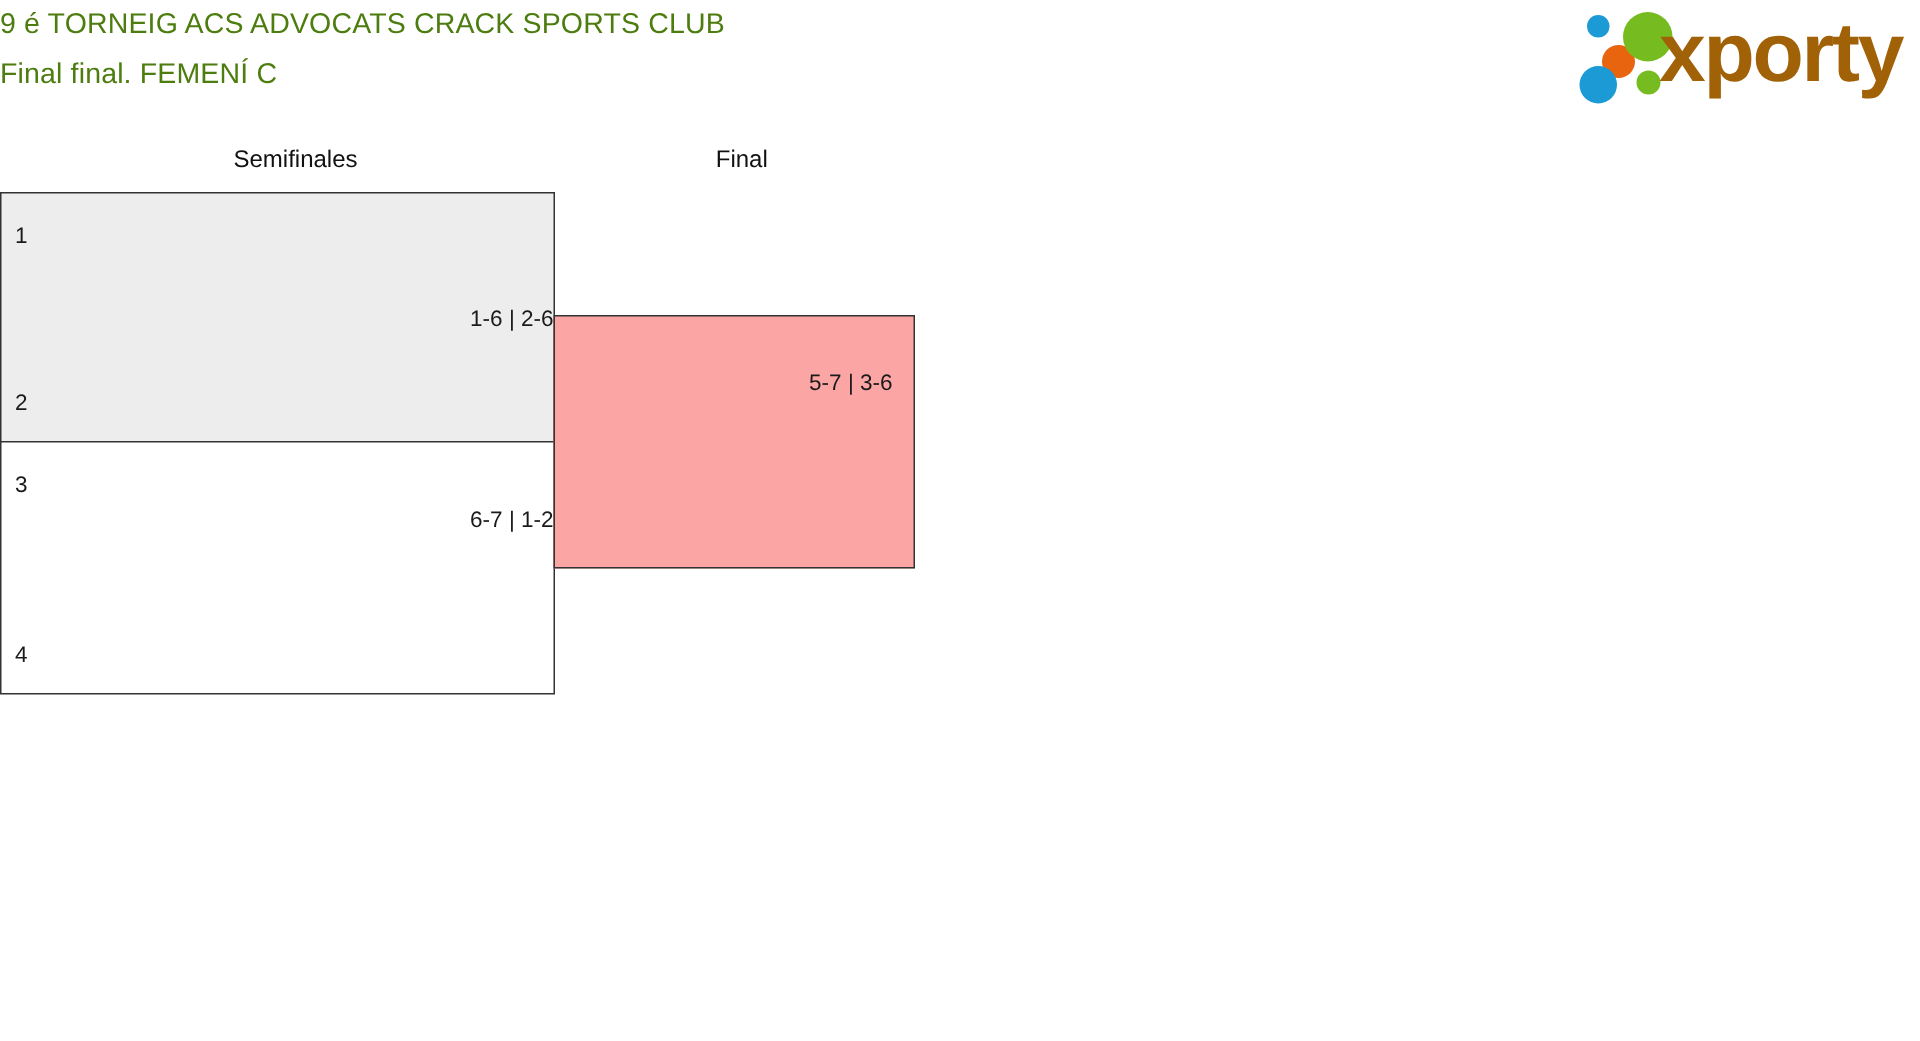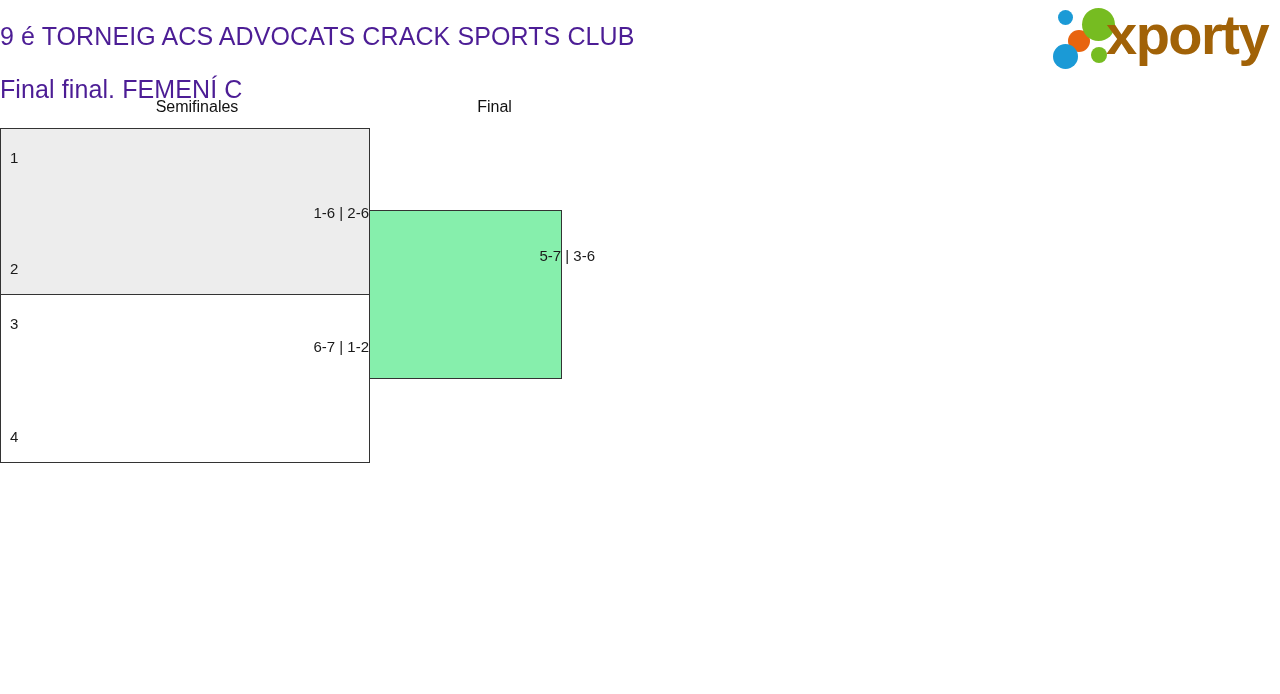--- a/index.html
+++ b/index.html
@@ -22,27 +22,26 @@
   }
 
   
   .header-block {
     position: absolute;
     left: 0;
     top: 0;
     width: 1000px;
   }
   .title-line {
-    font-size: 25px;
+    font-size: 19px;
     line-height: 33px;
-    color: #4c1d95;
+    color: #4d7c0f;
     letter-spacing: 0.1px;
     white-space: nowrap;
     font-weight: 400;
-    margin-top: 20px;
   }
 
   
   .logo {
     position: absolute;
     left: 1050px;
     top: 4px;
     width: 226px;
     height: 64px;
   }
@@ -94,22 +93,22 @@
     width: 370px; height: 167px;
     background: #ededed;
   }
   .match-sf2 {
     left: 0px;   top: 294px;
     width: 370px; height: 169px;
     background: #ffffff;
   }
   .match-final {
     left: 369px; top: 210px;
-    width: 193px; height: 169px;
-    background: #86efac;
+    width: 241px; height: 169px;
+    background: #fca5a5;
   }
 
   .seed {
     position: absolute;
     left: 9px;
     font-size: 15px;
     line-height: 18px;
     color: #1a1a1a;
     white-space: nowrap;
   }

